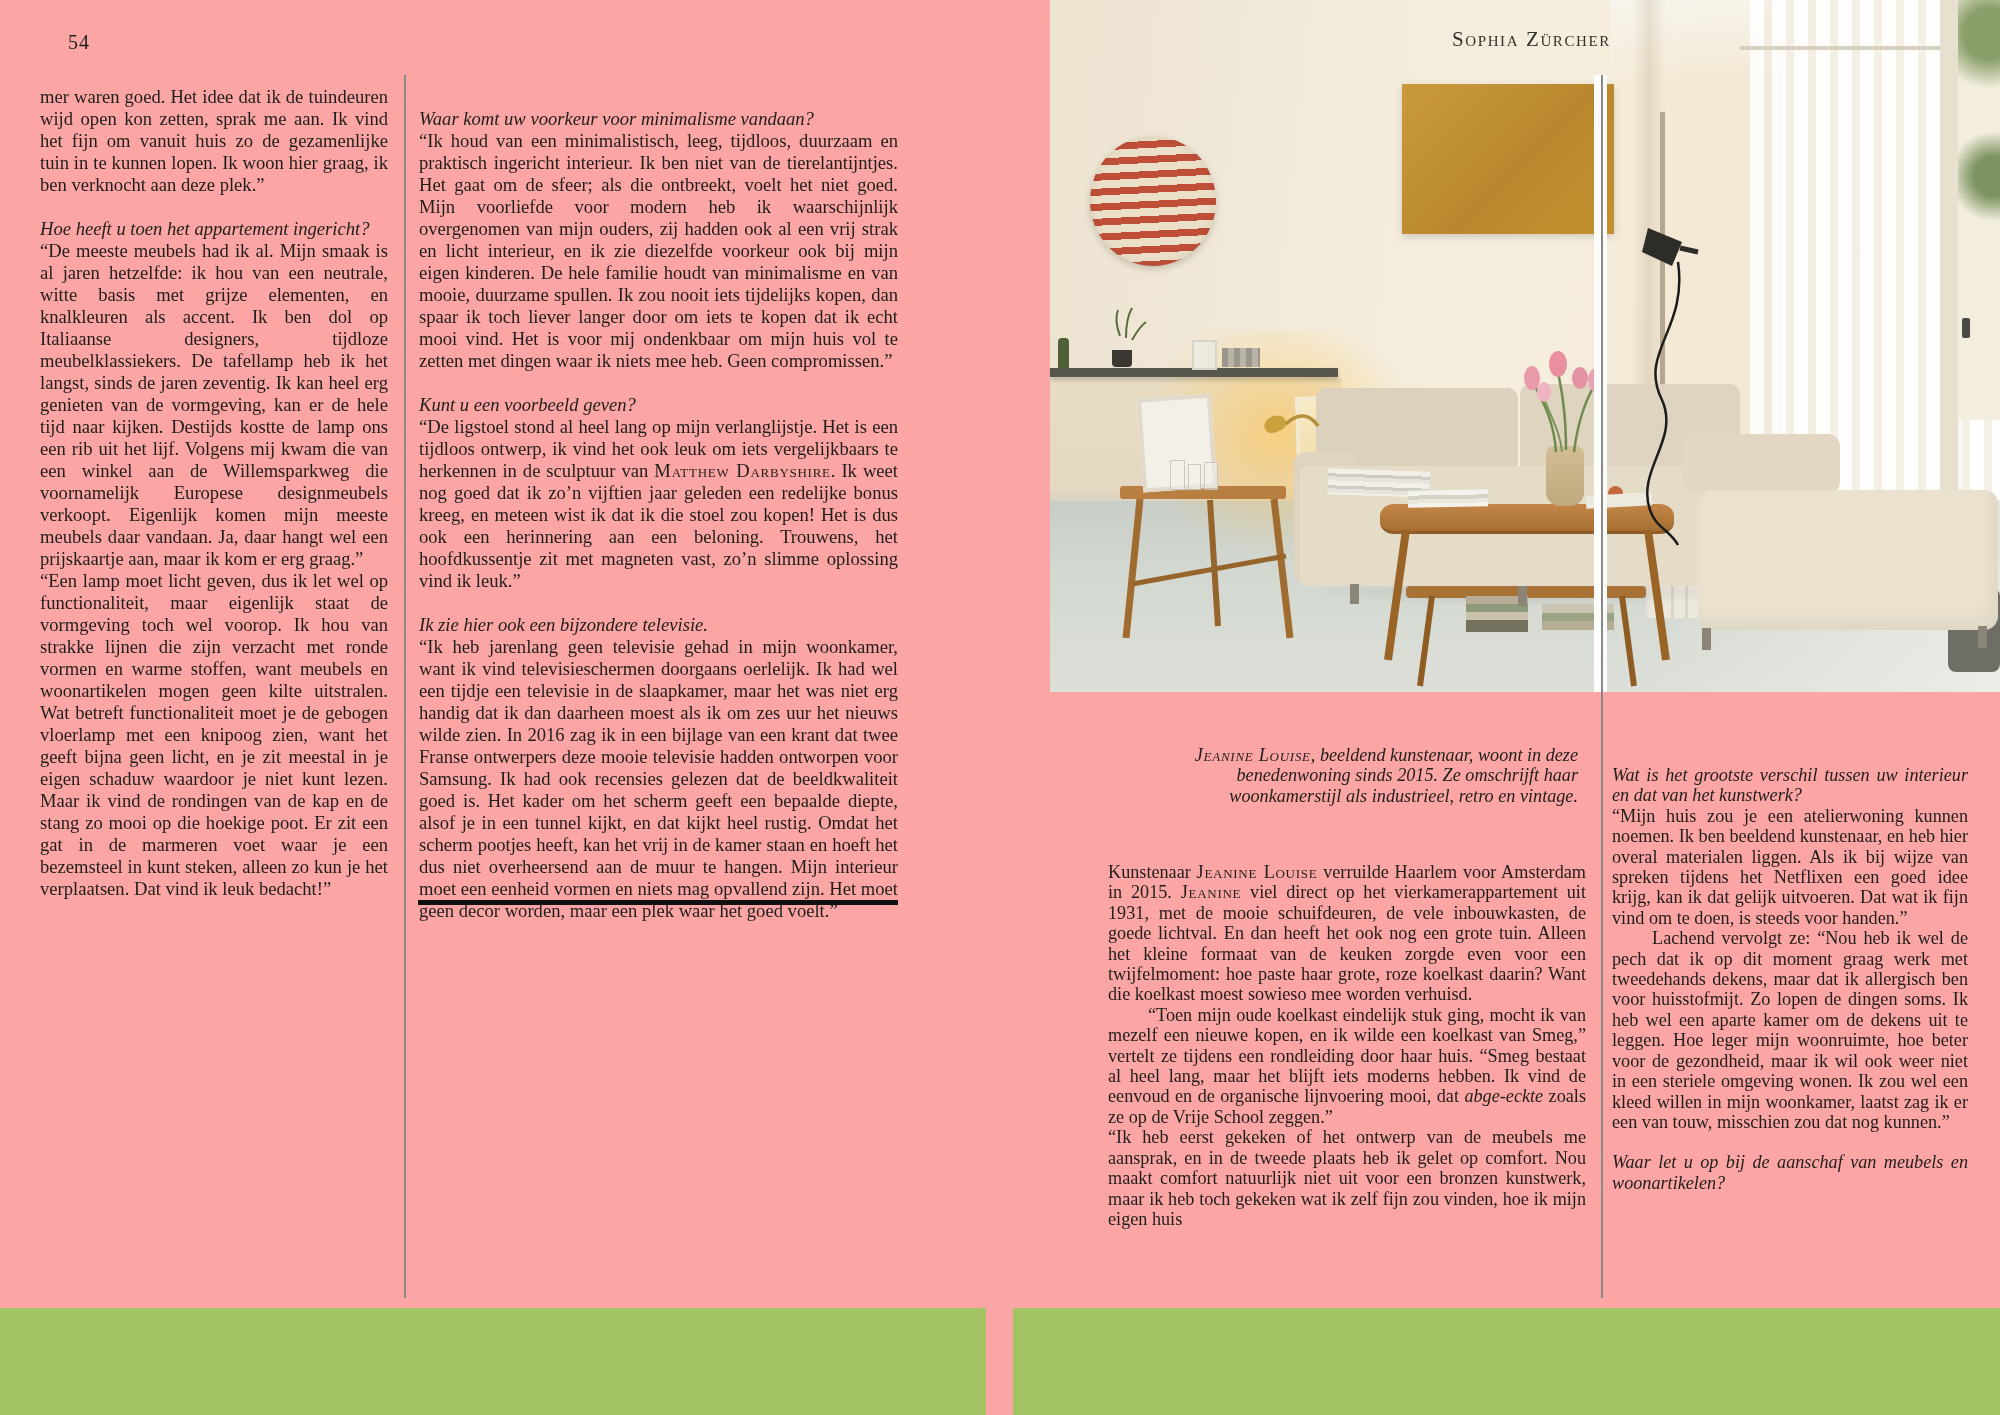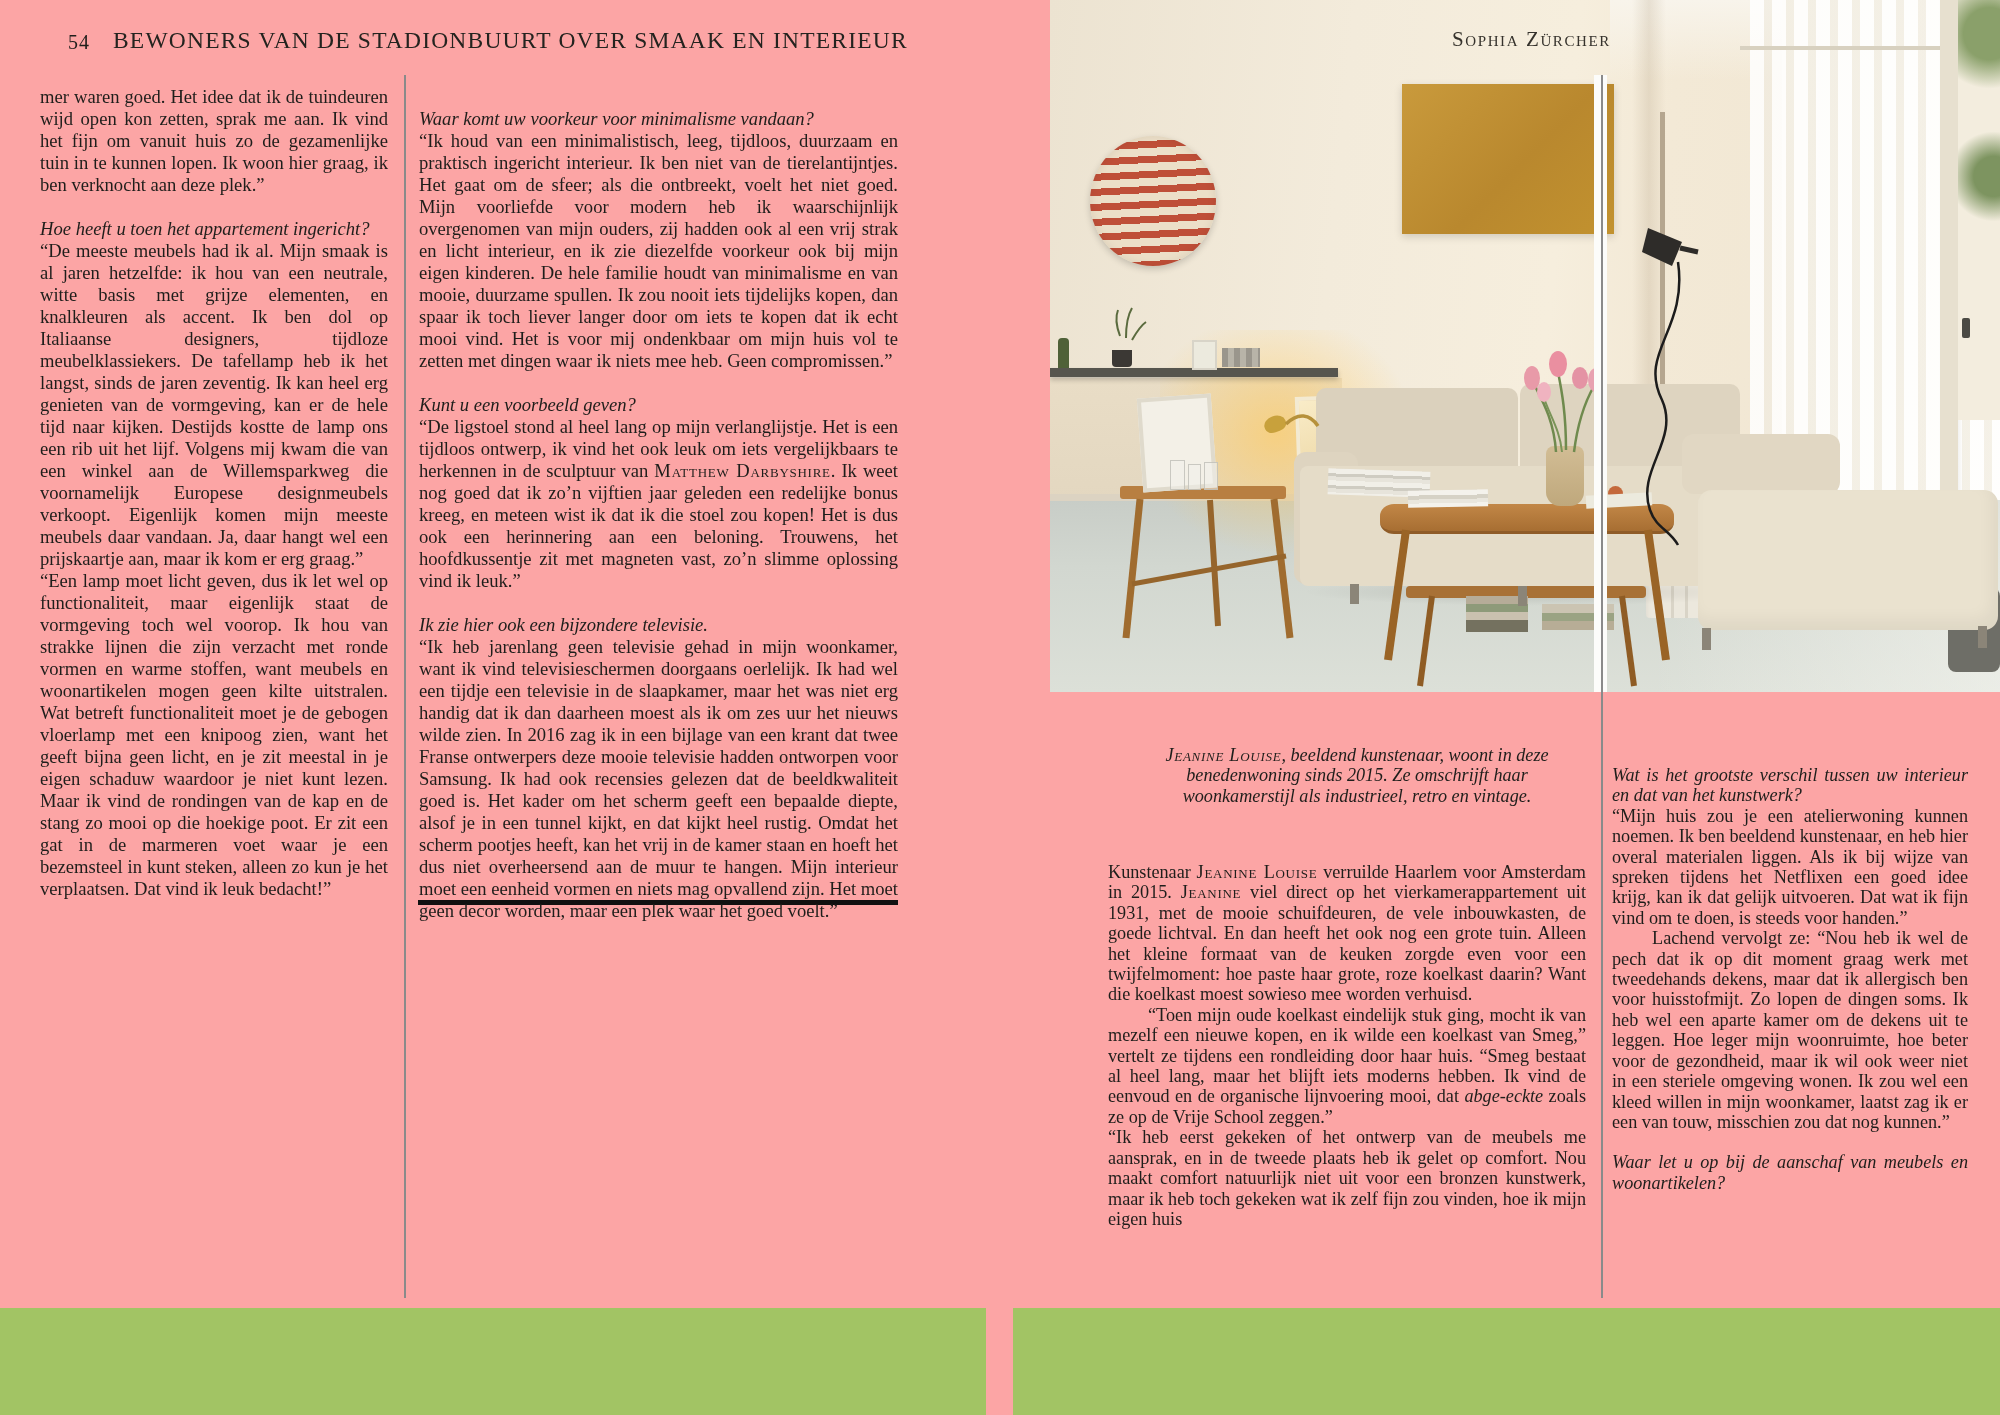--- a/index.html
+++ b/index.html
@@ -29,21 +29,21 @@
   .blk{margin:0;text-align:justify;}
   .blk:first-child{margin-top:0;}
   .pg-left .q{margin-top:22px;}
   .pg-right .q{margin-top:20px;}
   .q{font-style:italic;}
   .indent{text-indent:2.2em;}
   .sc{font-variant:small-caps;letter-spacing:.04em;}
   .it{font-style:italic;}
   .caption{position:absolute;left:1108px;top:745px;width:470px;z-index:10;
            font-style:italic;font-size:17.5px;line-height:22px;}
-  .caption .blk{text-align:center;margin-left:28px;}
+  .caption .blk{text-align:right;margin-left:28px;}
   .lcol1{left:40px;top:86px;width:348px;}
   .lcol2{left:419px;top:86px;width:479px;}
   .rcol1{left:1108px;top:862px;width:478px;}
   .rcol2{left:1612px;top:745px;width:356px;}
   
   .photo{position:absolute;left:1050px;top:0;width:950px;height:692px;overflow:hidden;z-index:1;}
   .photo div{position:absolute;}
   .ph-wall{inset:0;background:linear-gradient(96deg,#ece3d1 0%,#f3ebdb 30%,#f6eedd 52%,#f3e9d6 62%,#efe5d0 100%);}
   .ph-ceiling{left:560px;top:0;width:390px;height:80px;background:linear-gradient(180deg,#f8f4eb,rgba(248,244,235,0));}
   .ph-corner{left:582px;top:0;width:34px;height:525px;background:linear-gradient(90deg,rgba(170,150,120,0),rgba(170,150,120,.22),rgba(170,150,120,0));}
@@ -101,21 +101,20 @@
   .ph-handle{left:912px;top:318px;width:8px;height:20px;background:#4b4a44;border-radius:2px;}
   .ph-dark{left:898px;top:588px;width:52px;height:84px;background:#6e6e67;border-radius:8px;}
   .ph-svg{position:absolute;inset:0;z-index:5;}
 </style>
 </head>
 <body>
 
 <div class="spread">
 
   <div class="pageno">54</div>
-  <div class="htitle">BEWONERS VAN DE STADIONBUURT OVER SMAAK EN INTERIEUR</div>
 
   <div class="photo">
     <div class="ph-wall"></div>
     <div class="ph-ceiling"></div>
     <div class="ph-window"></div>
     <div class="ph-curtains"></div>
     <div class="ph-rail"></div>
     <div class="ph-doorframe"></div>
     <div class="ph-rightstrip"></div>
     <div class="ph-handle"></div>

